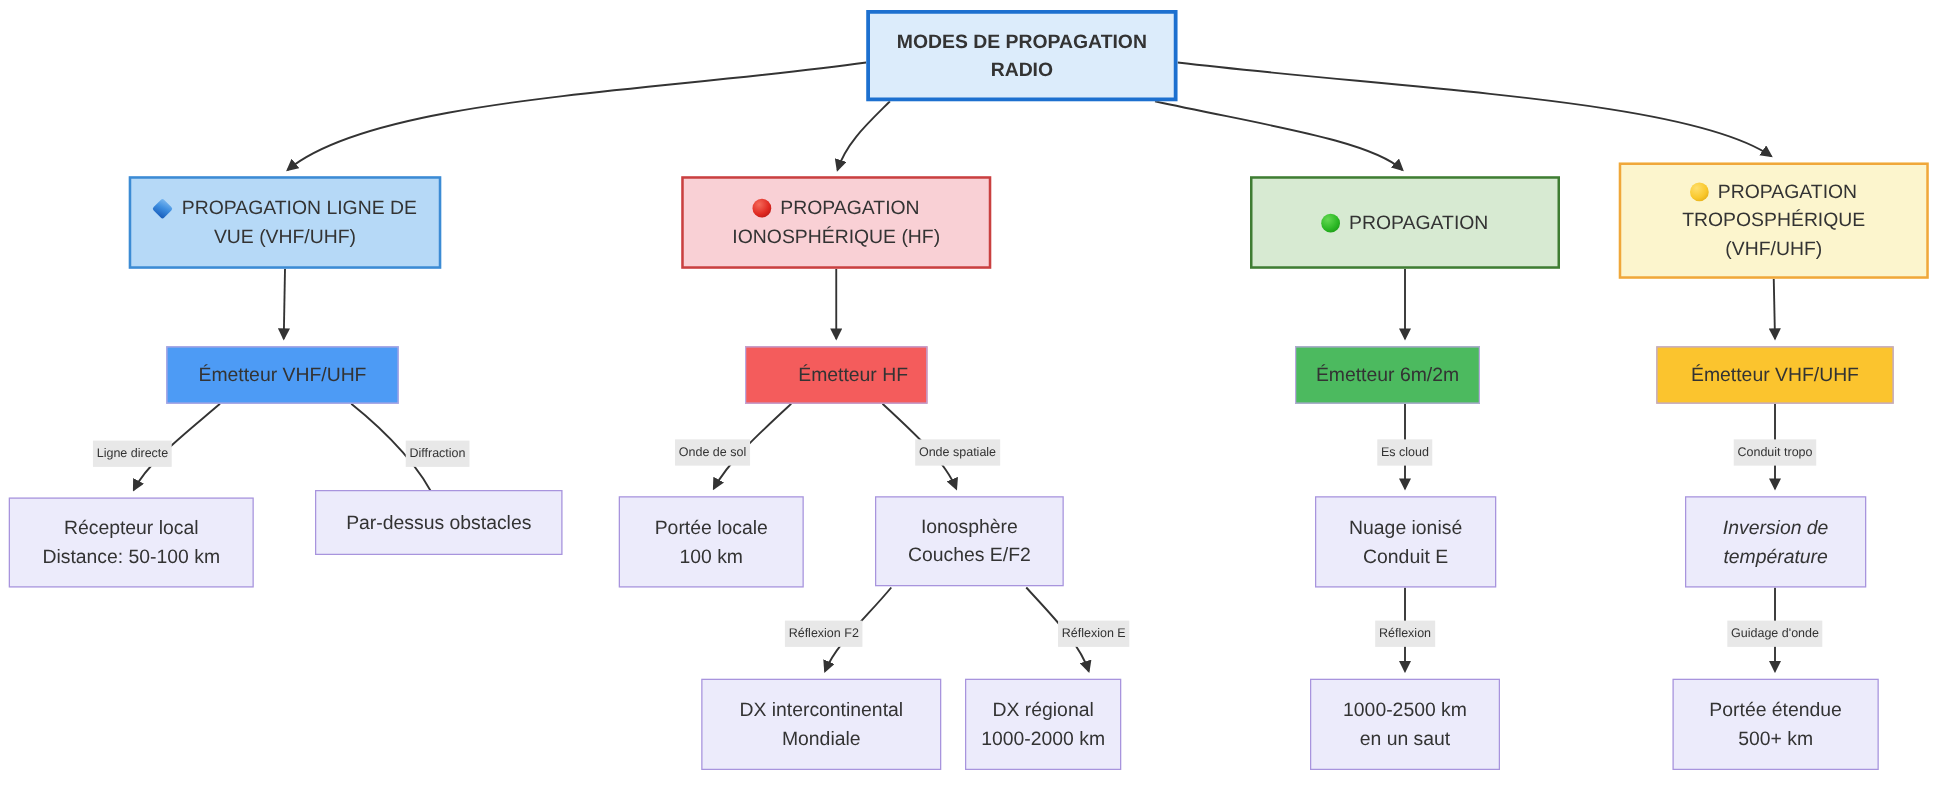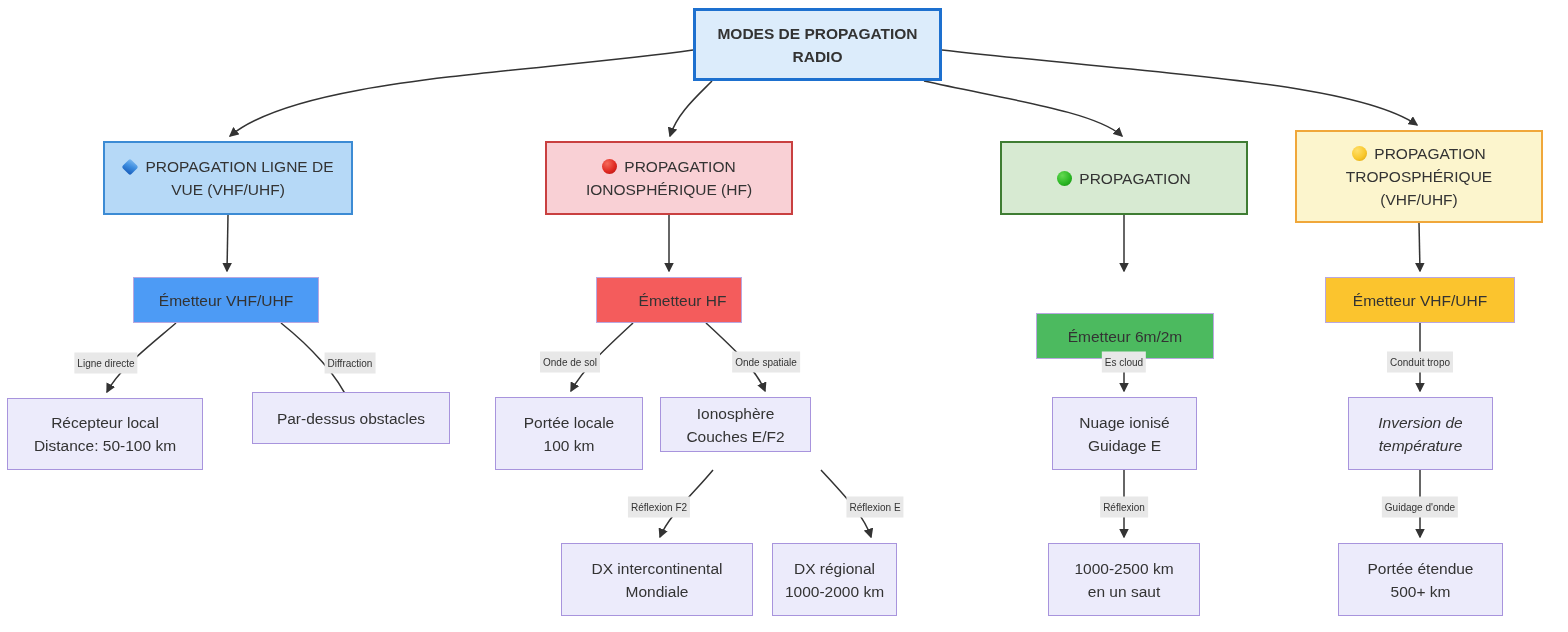--- a/index.html
+++ b/index.html
@@ -20,28 +20,28 @@
   .n-root{left:693px;top:8px;width:249px;height:73px;background:#dcecfb;border:3px solid #1d70cf;font-weight:bold;}
   
   .n-los{left:103px;top:141px;width:250px;height:74px;background:#b6d9f7;border:2px solid #3c8bd4;}
   .n-iono{left:545px;top:141px;width:248px;height:74px;background:#f9d0d5;border:2px solid #c94040;}
   .n-spor{left:1000px;top:141px;width:248px;height:74px;background:#d7ead2;border:2px solid #3f7d33;}
   .n-tropo{left:1295px;top:130px;width:248px;height:93px;background:#fcf5cd;border:2px solid #f0a73a;}
   
   .emitter{border:1.3px solid #b9a7e0;}
   .n-tx1{left:133px;top:277px;width:186px;height:46px;background:#4d9bf5;}
   .n-tx2{left:596px;top:277px;width:146px;height:46px;background:#f45c5c;padding-left:27px;}
-  .n-tx3{left:1036px;top:277px;width:178px;height:46px;background:#4cba5f;margin-top:36px;}
+  .n-tx3{left:1036px;top:277px;width:148px;height:46px;background:#4cba5f;}
   .n-tx4{left:1325px;top:277px;width:190px;height:46px;background:#fbc42e;}
   
   .leaf{background:#ecebfb;border:1.3px solid #a894dd;}
   .n-l1a{left:7px;top:398px;width:196px;height:72px;}
   .n-l1b{left:252px;top:392px;width:198px;height:52px;}
   .n-l2a{left:495px;top:397px;width:148px;height:73px;}
-  .n-l2b{left:660px;top:397px;width:151px;height:55px;align-items:center;}
+  .n-l2b{left:700px;top:397px;width:151px;height:72px;align-items:center;}
   .n-l2c{left:561px;top:543px;width:192px;height:73px;}
   .n-l2d{left:772px;top:543px;width:125px;height:73px;}
   .n-l3a{left:1052px;top:397px;width:145px;height:73px;}
   .n-l3b{left:1048px;top:543px;width:152px;height:73px;}
   .n-l4a{left:1348px;top:397px;width:145px;height:73px;font-style:italic;}
   .n-l4b{left:1338px;top:543px;width:165px;height:73px;}
 
   
   .elabel{
     position:absolute;z-index:3;transform:translate(-50%,-50%);
@@ -164,21 +164,21 @@
   <div class="node leaf n-l2c">
     <div class="nl">DX intercontinental</div>
     <div class="nl">Mondiale</div>
   </div>
   <div class="node leaf n-l2d">
     <div class="nl">DX régional</div>
     <div class="nl">1000-2000 km</div>
   </div>
   <div class="node leaf n-l3a">
     <div class="nl">Nuage ionisé</div>
-    <div class="nl">Guidage E</div>
+    <div class="nl">Conduit E</div>
   </div>
   <div class="node leaf n-l3b">
     <div class="nl">1000-2500 km</div>
     <div class="nl">en un saut</div>
   </div>
   <div class="node leaf n-l4a">
     <div class="nl">Inversion de</div>
     <div class="nl">température</div>
   </div>
   <div class="node leaf n-l4b">

